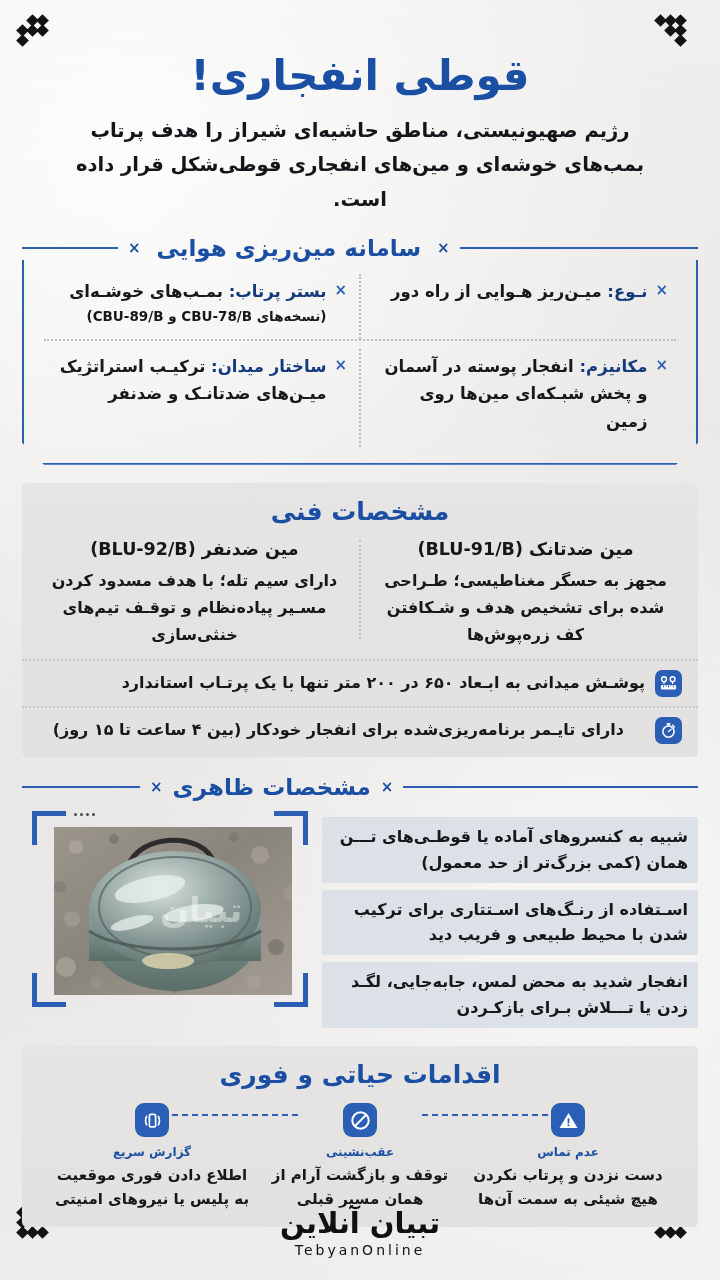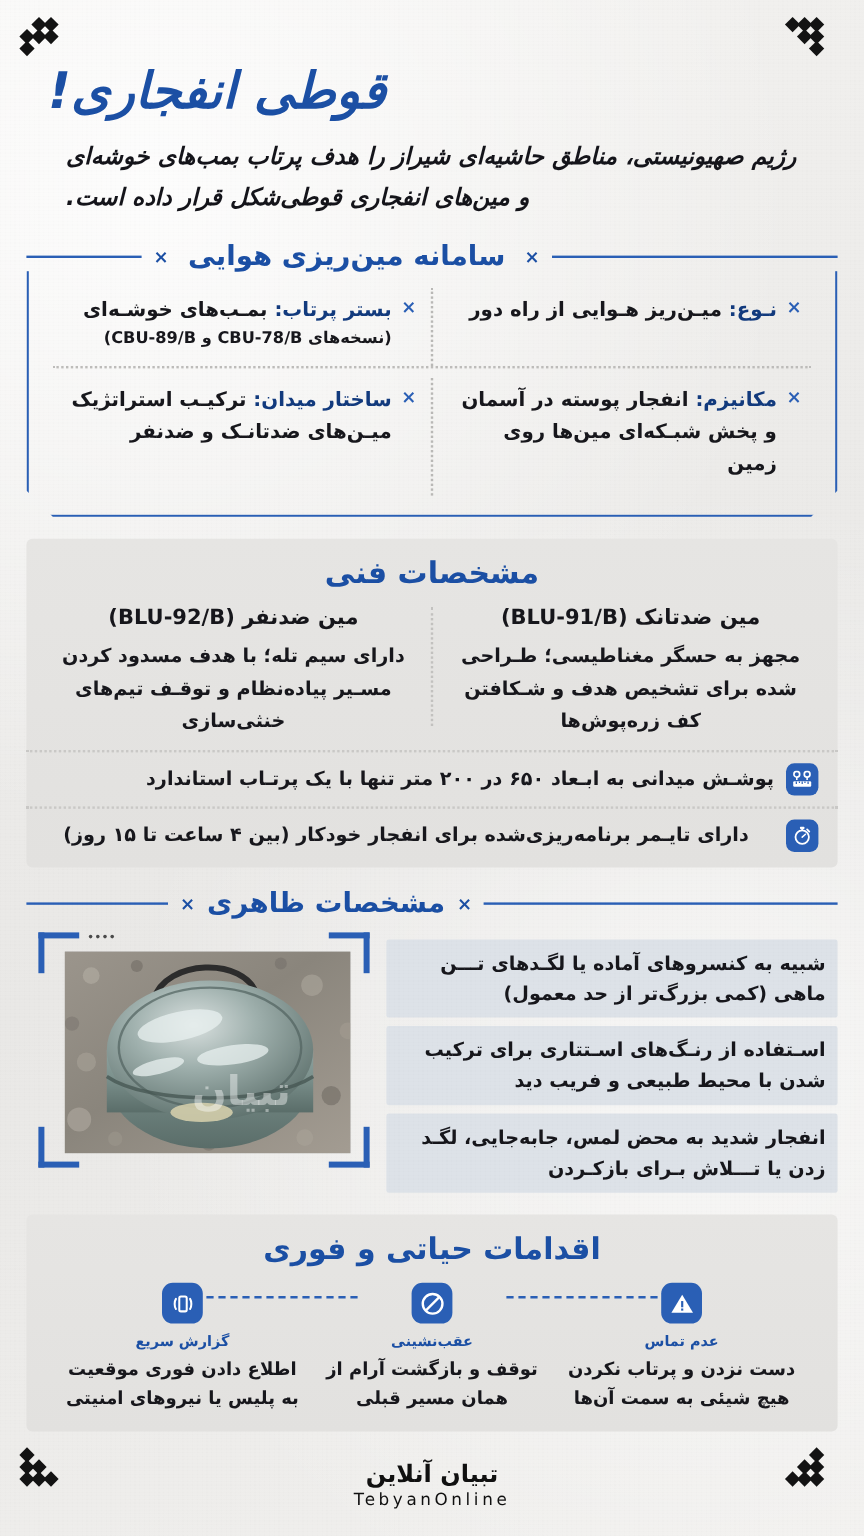--- a/index.html
+++ b/index.html
@@ -28,21 +28,21 @@
 
   
   .dots{position:absolute;width:46px;height:46px;}
   .dots span{position:absolute;width:9px;height:9px;background:#131313;transform:rotate(45deg);}
   .dots.tl{top:16px;left:18px;}
   .dots.tr{top:16px;right:18px;}
   .dots.bl{bottom:26px;left:18px;}
   .dots.br{bottom:26px;right:18px;}
 
   
-  .header{position:relative;padding:52px 40px 0;text-align:left;font-style:italic;}
+  .header{position:relative;padding:52px 40px 0;text-align:center;}
   .title{
     font-size:42px;font-weight:bold;color:#1b4fa4;letter-spacing:-1px;
     line-height:1.15;margin:0 0 14px;
   }
   .subtitle{
     font-size:19.5px;font-weight:bold;line-height:1.75;color:#14141a;
     margin:0 auto;max-width:610px;
   }
 
   
@@ -146,21 +146,21 @@
     margin:0 auto 8px;display:flex;align-items:center;justify-content:center;position:relative;z-index:2;
   }
   .act-col h5{margin:0 0 4px;font-size:12px;font-weight:bold;color:#1b4fa4;}
   .act-col p{margin:0;font-size:15px;font-weight:bold;line-height:1.6;color:#17171c;}
   .dash-line{
     position:absolute;top:17px;height:0;border-top:2px dashed #2a5fb5;z-index:1;
   }
 
   
   .footer{position:absolute;left:0;right:0;bottom:22px;text-align:center;}
-  .brand-fa{font-size:20px;font-weight:bold;color:#101010;letter-spacing:-1px;}
+  .brand-fa{font-size:29px;font-weight:bold;color:#101010;letter-spacing:-1px;}
   .brand-en{font-size:14px;letter-spacing:3px;color:#101010;margin-top:2px;}
 
   .wm{
     position:absolute;left:160px;top:890px;font-size:34px;font-weight:bold;
     color:rgba(255,255,255,.42);pointer-events:none;
   }
 </style>
 </head>
 <body>
 
@@ -307,21 +307,21 @@
     <div class="app-head">
       <div class="rule"></div>
       <span class="xm">×</span>
       <span class="ttl">مشخصات ظاهری</span>
       <span class="xm">×</span>
       <div class="rule short" style="max-width:118px;"></div>
     </div>
 
     <div class="app-wrap">
       <div class="app-texts">
-        <div class="app-text">شبیه به کنسروهای آماده یا لگـد‌های تـــن ماهی (کمی بزرگ‌تر از حد معمول)</div>
+        <div class="app-text">شبیه به کنسروهای آماده یا قوطـی‌های تـــن همان (کمی بزرگ‌تر از حد معمول)</div>
         <div class="app-text">اسـتفاده از رنـگ‌های اسـتتاری برای ترکیب شدن با محیط طبیعی و فریب دید</div>
         <div class="app-text">انفجار شدید به محض لمس، جابه‌جایی، لگـد زدن یا تـــلاش بـرای بازکـردن</div>
       </div>
 
       <div class="photo-holder">
         <div class="minidots">
             <b></b>
             <b></b>
             <b></b>
             <b></b>

